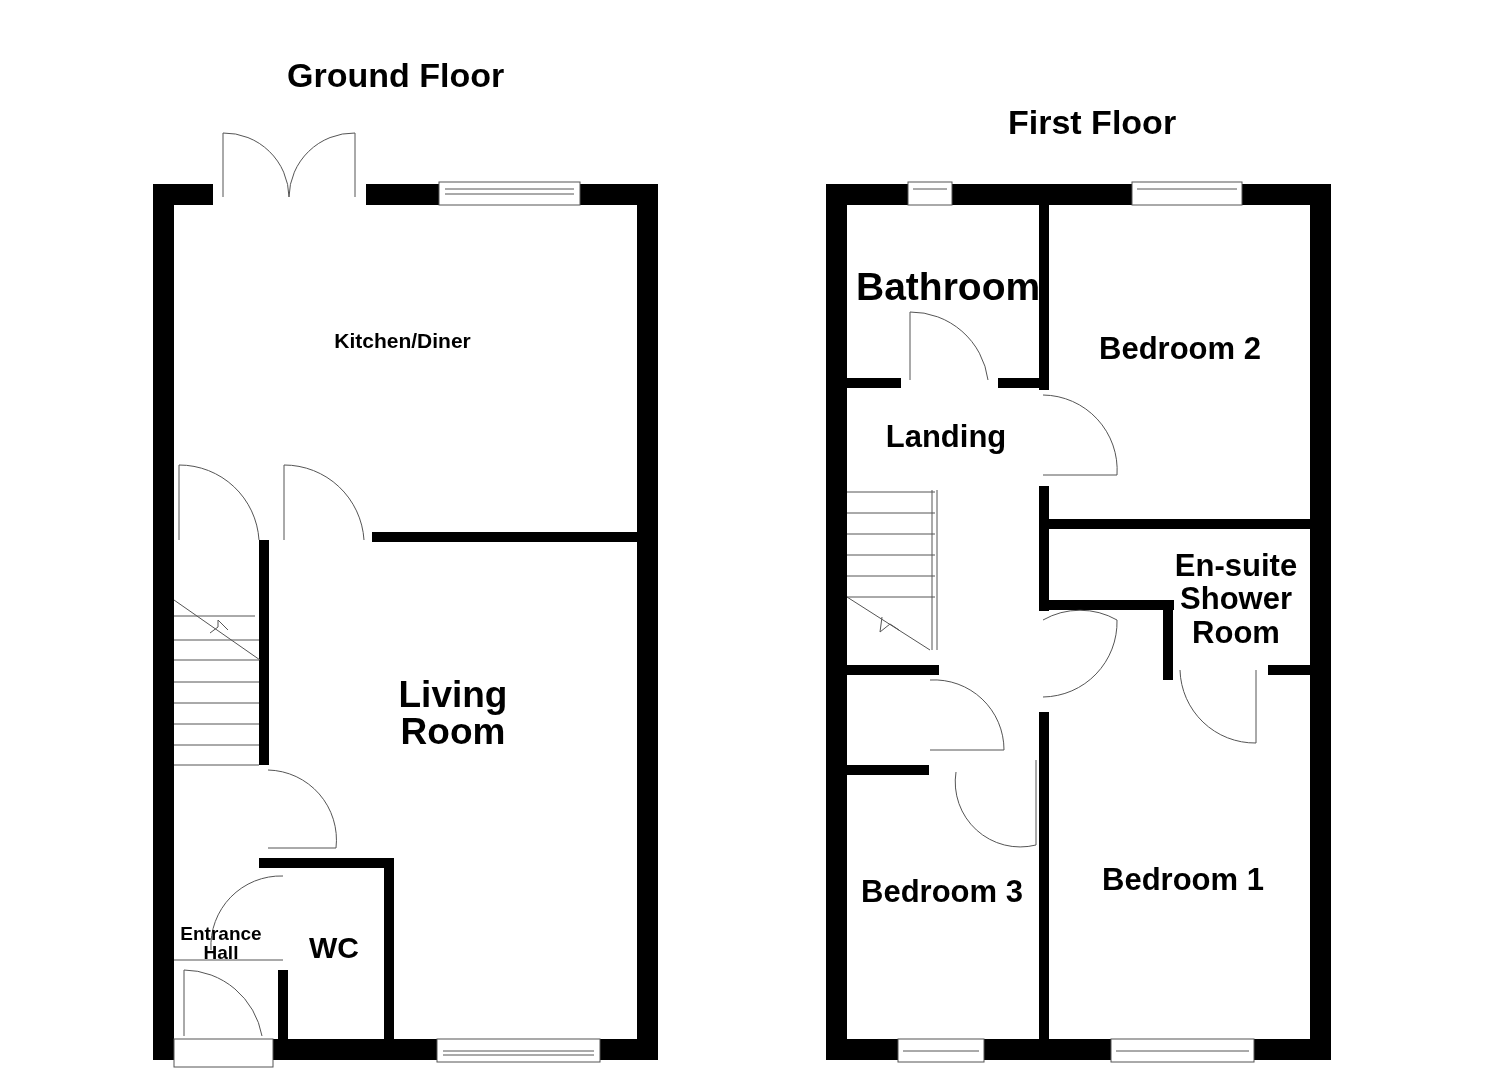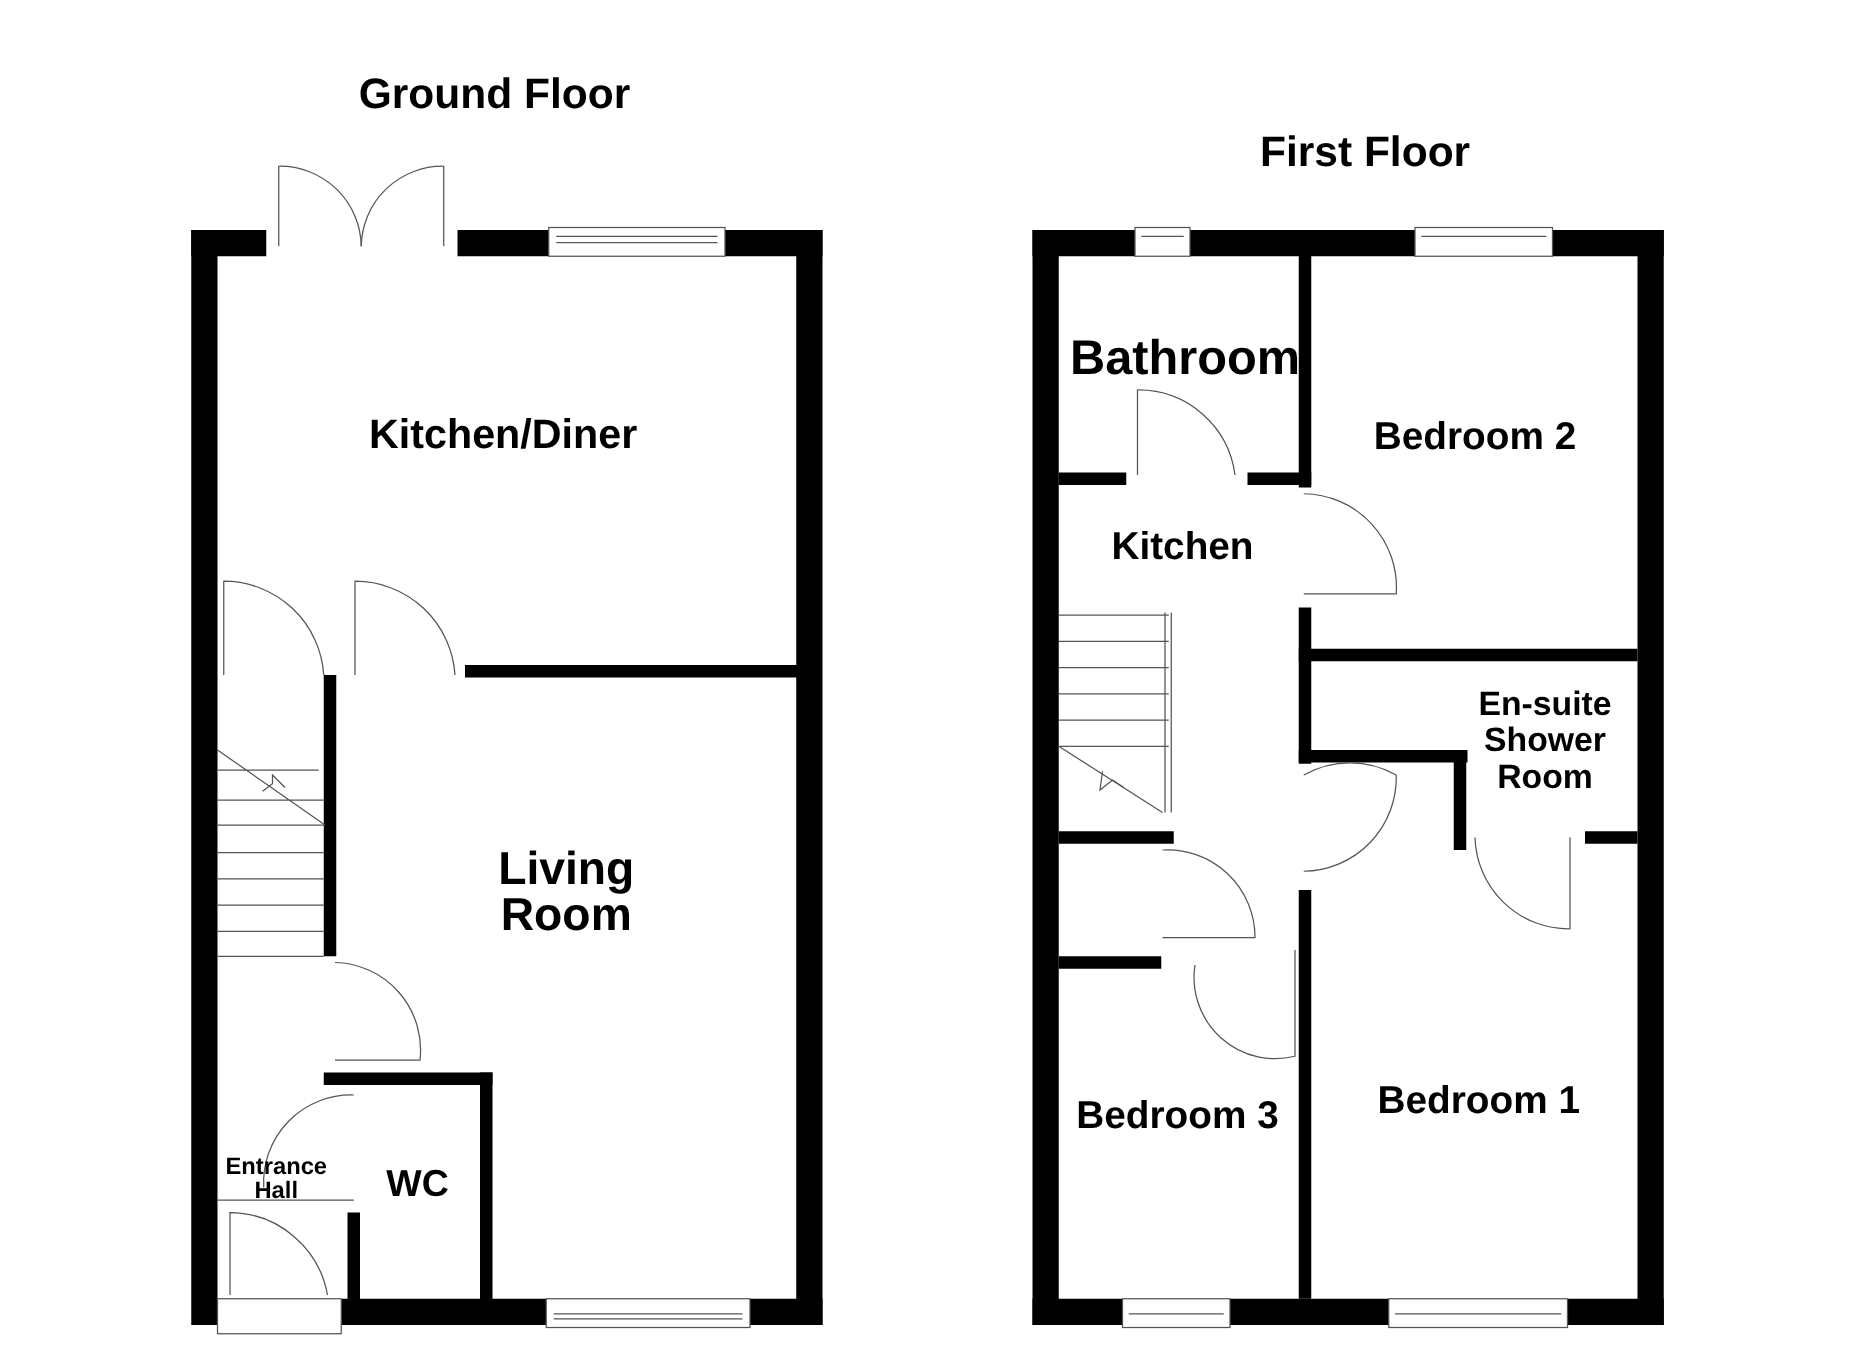--- a/index.html
+++ b/index.html
@@ -89,27 +89,27 @@
     <path d="M1180 670 A75 75 0 0 0 1256 743 V670"></path>
 
     <path d="M847 492 H935 M847 513 H935 M847 534 H935 M847 555 H935 M847 576 H935 M847 597 H935 M932 490 V650 M937 490 V650 M847 597 L930 650"></path>
     <path d="M882 617 L880 632 L890 624 L899 630"></path>
   </g>
 </svg>
 
 <div class="title" style="left:287px;top:56px;text-align:right;">Ground Floor</div>
 <div class="title" style="left:987px;top:103px;margin-left:21px;">First Floor</div>
 
-<div class="label" style="left:285px;top:330px;width:235px;font-size:33px;">Kitchen/Diner</div>
+<div class="label" style="left:285px;top:330px;width:235px;font-size:21px;">Kitchen/Diner</div>
 <div class="label" style="left:380px;top:676px;width:146px;font-size:37px;">Living
 Room</div>
 <div class="label" style="left:170px;top:924px;width:102px;font-size:19px;">Entrance
 Hall</div>
 <div class="label" style="left:300px;top:933px;width:68px;font-size:30px;">WC</div>
 
 <div class="label" style="left:856px;top:267px;width:172px;font-size:39px;">Bathroom</div>
 <div class="label" style="left:1085px;top:333px;width:190px;font-size:31px;">Bedroom 2</div>
-<div class="label" style="left:872px;top:421px;width:148px;font-size:31px;">Kitchen</div>
-<div class="label" style="left:1170px;top:549px;width:132px;font-size:27px;line-height:1.08;">En-suite
+<div class="label" style="left:872px;top:421px;width:148px;font-size:31px;">Landing</div>
+<div class="label" style="left:1170px;top:549px;width:132px;font-size:31px;line-height:1.08;">En-suite
 Shower
 Room</div>
 <div class="label" style="left:1090px;top:864px;width:186px;font-size:31px;">Bedroom 1</div>
 <div class="label" style="left:850px;top:876px;width:184px;font-size:31px;">Bedroom 3</div>
 
 </body></html>

